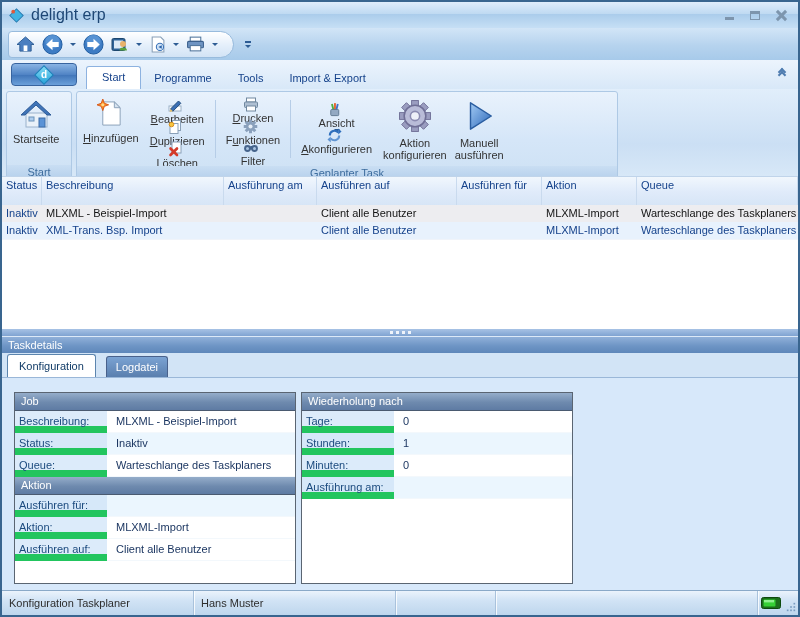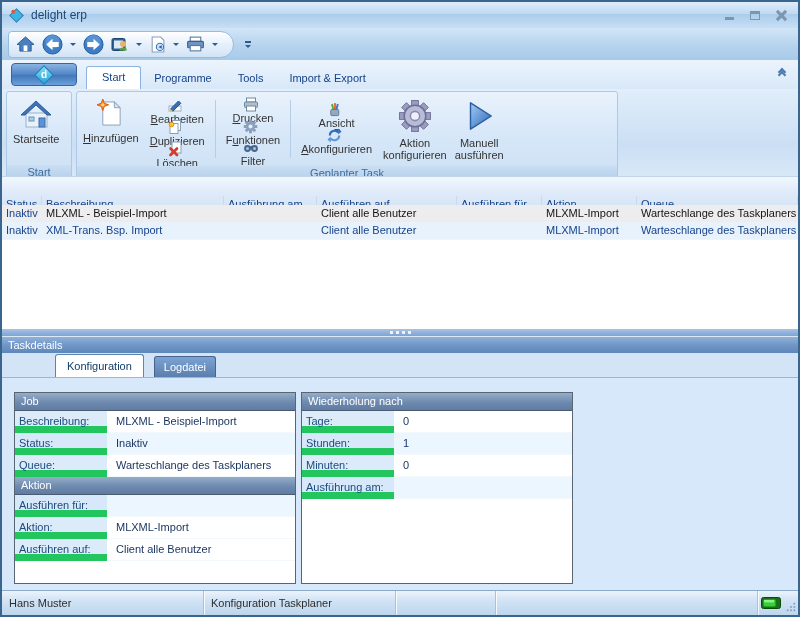--- a/index.html
+++ b/index.html
@@ -3,21 +3,21 @@
 <meta charset="utf-8">
 <style>
   html,body{margin:0;padding:0;background:#7fa3c9;}
   *{box-sizing:border-box;}
   #win{position:relative;width:800px;height:617px;border:2px solid #39658f;background:#c3d9ef;
        font-family:"Liberation Sans","DejaVu Sans",sans-serif;font-size:11px;overflow:hidden;
        box-shadow:inset 0 0 0 1px #9fc2e4;}
   
   .titlebar{position:absolute;left:0;top:0;right:0;height:26px;
     background:linear-gradient(#dfecfb,#bfdaf2 45%,#aacceb 46%,#c6dff5);
-    display:flex;align-items:center;padding:0 6px;color:#1e4775;font-size:12px;}
+    display:flex;align-items:center;padding:0 6px;color:#1e4775;font-size:16px;}
   .titlebar .title{margin-left:6px;}
   .wctrls{margin-left:auto;display:flex;align-items:center;}
   .wbtn{width:22px;height:16px;display:flex;align-items:center;justify-content:center;margin-left:4px;}
   .g-min{width:9px;height:3px;background:#7d95ad;margin-top:7px;}
   .g-max{width:10px;height:9px;border:1px solid #7d95ad;border-top-width:3px;}
   .g-close{position:relative;width:11px;height:11px;}
   .g-close::before,.g-close::after{content:"";position:absolute;left:4px;top:-1px;width:3px;height:13px;background:#7d95ad;}
   .g-close::before{transform:rotate(45deg);} .g-close::after{transform:rotate(-45deg);}
   
   .qtbar{position:absolute;top:26px;left:0;right:0;height:32px;
@@ -59,40 +59,40 @@
   .col{display:flex;flex-direction:column;justify-content:flex-start;padding:3px 0;}
   .col.sparse{justify-content:space-around;padding:6px 0 14px;}
   .sbtn{display:flex;align-items:center;height:22px;padding:0 7px;color:#333;white-space:nowrap;flex-direction:column;}
   .sicon{width:18px;display:flex;justify-content:center;margin-right:4px;}
   .vsep{width:1px;background:#b6cde7;margin:6px 3px 8px;}
   .u{text-decoration:underline;}
   
   .gapstrip{position:absolute;top:181px;left:0;right:0;height:4px;background:#e9f1fa;}
   .thead{position:absolute;top:174px;left:0;right:0;height:35px;display:flex;
     background:linear-gradient(#f1f7fd,#e0ebfa 45%,#d3e3f5);
-    border-top:1px solid #c0d4ea;border-bottom:1px solid #c0d4ea;color:#15428b;align-items:flex-end;}
+    border-top:1px solid #c0d4ea;border-bottom:1px solid #c0d4ea;color:#15428b;}
   .th{padding:2px 0 0 4px;border-right:1px solid #c9daee;overflow:hidden;white-space:nowrap;}
   .c0{width:40px;} .c1{width:182px;} .c2{width:93px;} .c3{width:140px;} .c4{width:85px;} .c5{width:95px;} .c6{flex:1;}
   .trow{position:absolute;left:0;right:0;height:17px;display:flex;}
   .r0{top:203px;background:#ededf0;} .r1{top:220px;background:#e8f2fd;}
   .td{padding:2px 0 0 4px;white-space:nowrap;overflow:hidden;}
   .blue{color:#15428b;} .dark{color:#141414;}
   .whitearea{position:absolute;top:237px;left:0;right:0;height:90px;background:#fff;border-top:1px solid #f0f4fa;}
   
   .splitter{position:absolute;top:327px;left:0;right:0;height:7px;
     background:linear-gradient(#a7c2e5,#7fa3d1);display:flex;align-items:center;justify-content:center;gap:3px;}
   .dot{width:3px;height:3px;background:#eef3fa;}
   .tdheader{position:absolute;top:334px;left:0;right:0;height:17px;
     background:linear-gradient(#90b0d9,#6e95c5 55%,#5e87ba);color:#fff;padding-left:6px;line-height:17px;
     border-top:1px solid #dce9f7;}
   .tdtabs{position:absolute;top:351px;left:0;right:0;height:25px;background:#d2e4f6;
     display:flex;align-items:flex-end;padding-left:5px;border-bottom:1px solid #9ab7d8;}
   .dtab{white-space:nowrap;}
   .dtab.active{background:#fff;border:1px solid #5c85ae;border-bottom:none;border-radius:3px 3px 0 0;
-    color:#123c67;padding:5px 11px;position:relative;z-index:2;margin-left:48px;}
+    color:#123c67;padding:5px 11px;position:relative;z-index:2;}
   .dtab.inactive{background:linear-gradient(#7ba3d3,#5a7fae);border:1px solid #49618b;border-bottom:none;
     border-radius:3px 3px 0 0;color:#fff;padding:4px 9px;margin-left:10px;}
   
   .tdcontent{position:absolute;top:376px;left:0;right:0;bottom:25px;background:#d7e8fa;}
   .panel{position:absolute;top:14px;height:192px;background:#fff;border:1px solid #5a6572;overflow:hidden;}
   .p-left{left:12px;width:282px;} .p-right{left:299px;width:272px;}
   .sheader{height:18px;line-height:17px;background:linear-gradient(#95adca,#6e8aae 55%,#5e7ba3);
     color:#fff;padding-left:6px;border-bottom:1px solid #4a5a70;}
   .frow{display:flex;height:22px;line-height:21px;}
   .flabel{width:92px;background:#dcebfa;color:#1b4a7e;padding-left:4px;border-bottom:7px solid #22c55e;white-space:nowrap;}
@@ -468,25 +468,25 @@
         <div class="fvalue">0</div>
       </div>
       <div class="frow alt">
         <div class="flabel">Ausführung am:</div>
         <div class="fvalue"></div>
       </div>
     </div>
   </div>
 
   <div class="statusbar">
+    <div class="seg s2">
+        <span>Konfiguration Taskplaner</span>
+      </div>
     <div class="seg s1">
         <span>Hans Muster</span>
-      </div>
-    <div class="seg s2">
-        <span>Konfiguration Taskplaner</span>
       </div>
     <div class="seg s3"></div>
     <div class="seg s4"></div>
     <div class="sright">
       <svg width="20" height="12" viewBox="0 0 20 12">
         <rect x="0.5" y="0.5" width="19" height="11" rx="2" fill="#1b6f1b" stroke="#0c4a0c"></rect>
         <rect x="2.5" y="2.5" width="12" height="7" rx="1" fill="#35d035"></rect>
         <rect x="3" y="3" width="10" height="2.4" fill="#8ff08f"></rect>
       </svg>
     </div>

